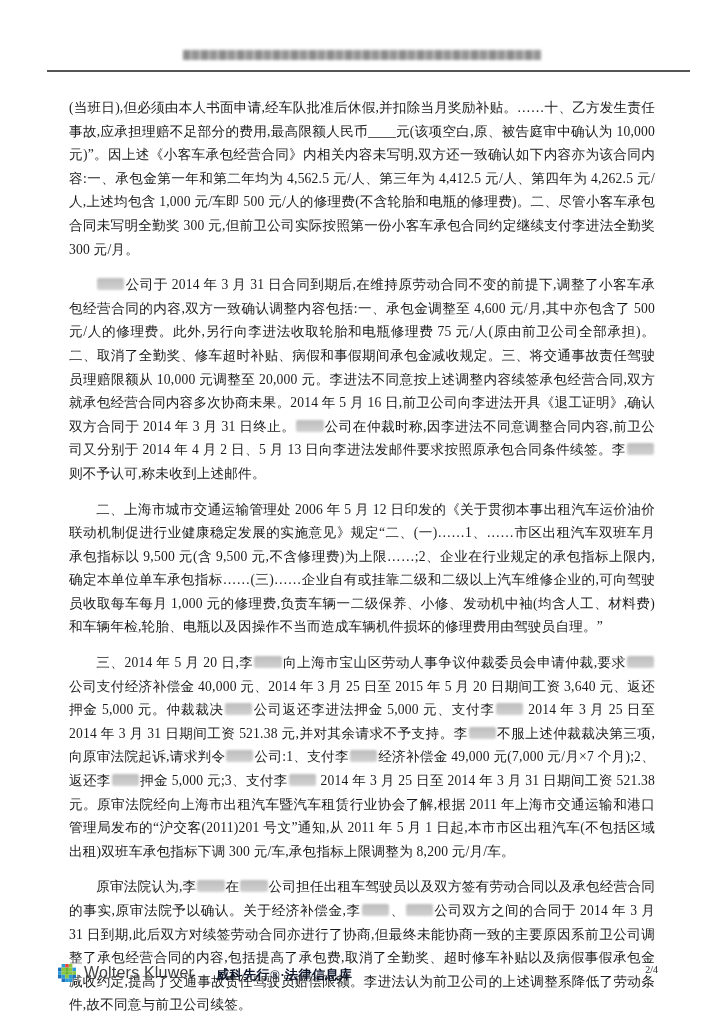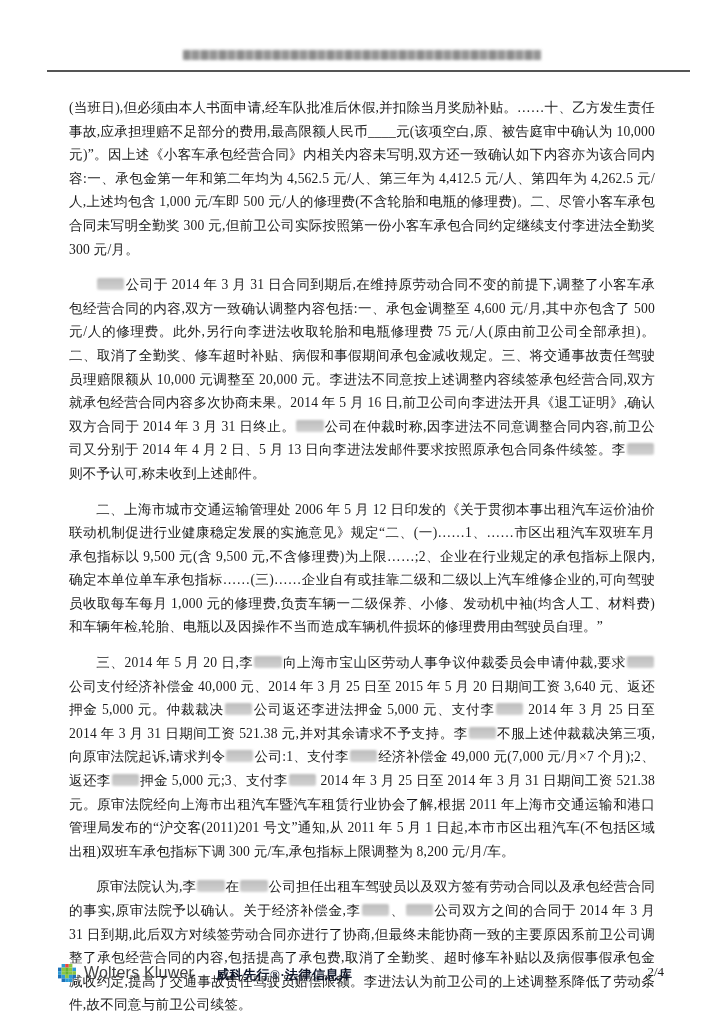--- a/index.html
+++ b/index.html
@@ -36,21 +36,21 @@
   .wk-logo { position:absolute; left:0; top:4px; width:18px; height:18px; }
   .wk-brand {
     position:absolute; left:26px; top:4px; font-family:"Liberation Sans",sans-serif;
     font-size:16px; color:#3f3f3f; letter-spacing:0.2px;
   }
   .wk-product {
     position:absolute; left:158px; top:6px; font-family:Liberation Serif, serif;
     font-size:13px; font-weight:600; color:#0f172a; letter-spacing:0.5px;
   }
   .page-num {
-    position:absolute; right:2px; top:4px; font-size:13px; color:#1a1a1a;
+    position:absolute; right:8px; top:4px; font-size:10px; color:#1a1a1a;
     font-family:"Liberation Serif",serif;
   }
 </style>
 </head>
 <body>
 
 <div class="page">
 
   <div class="header">
     <span class="title-redact"></span>

